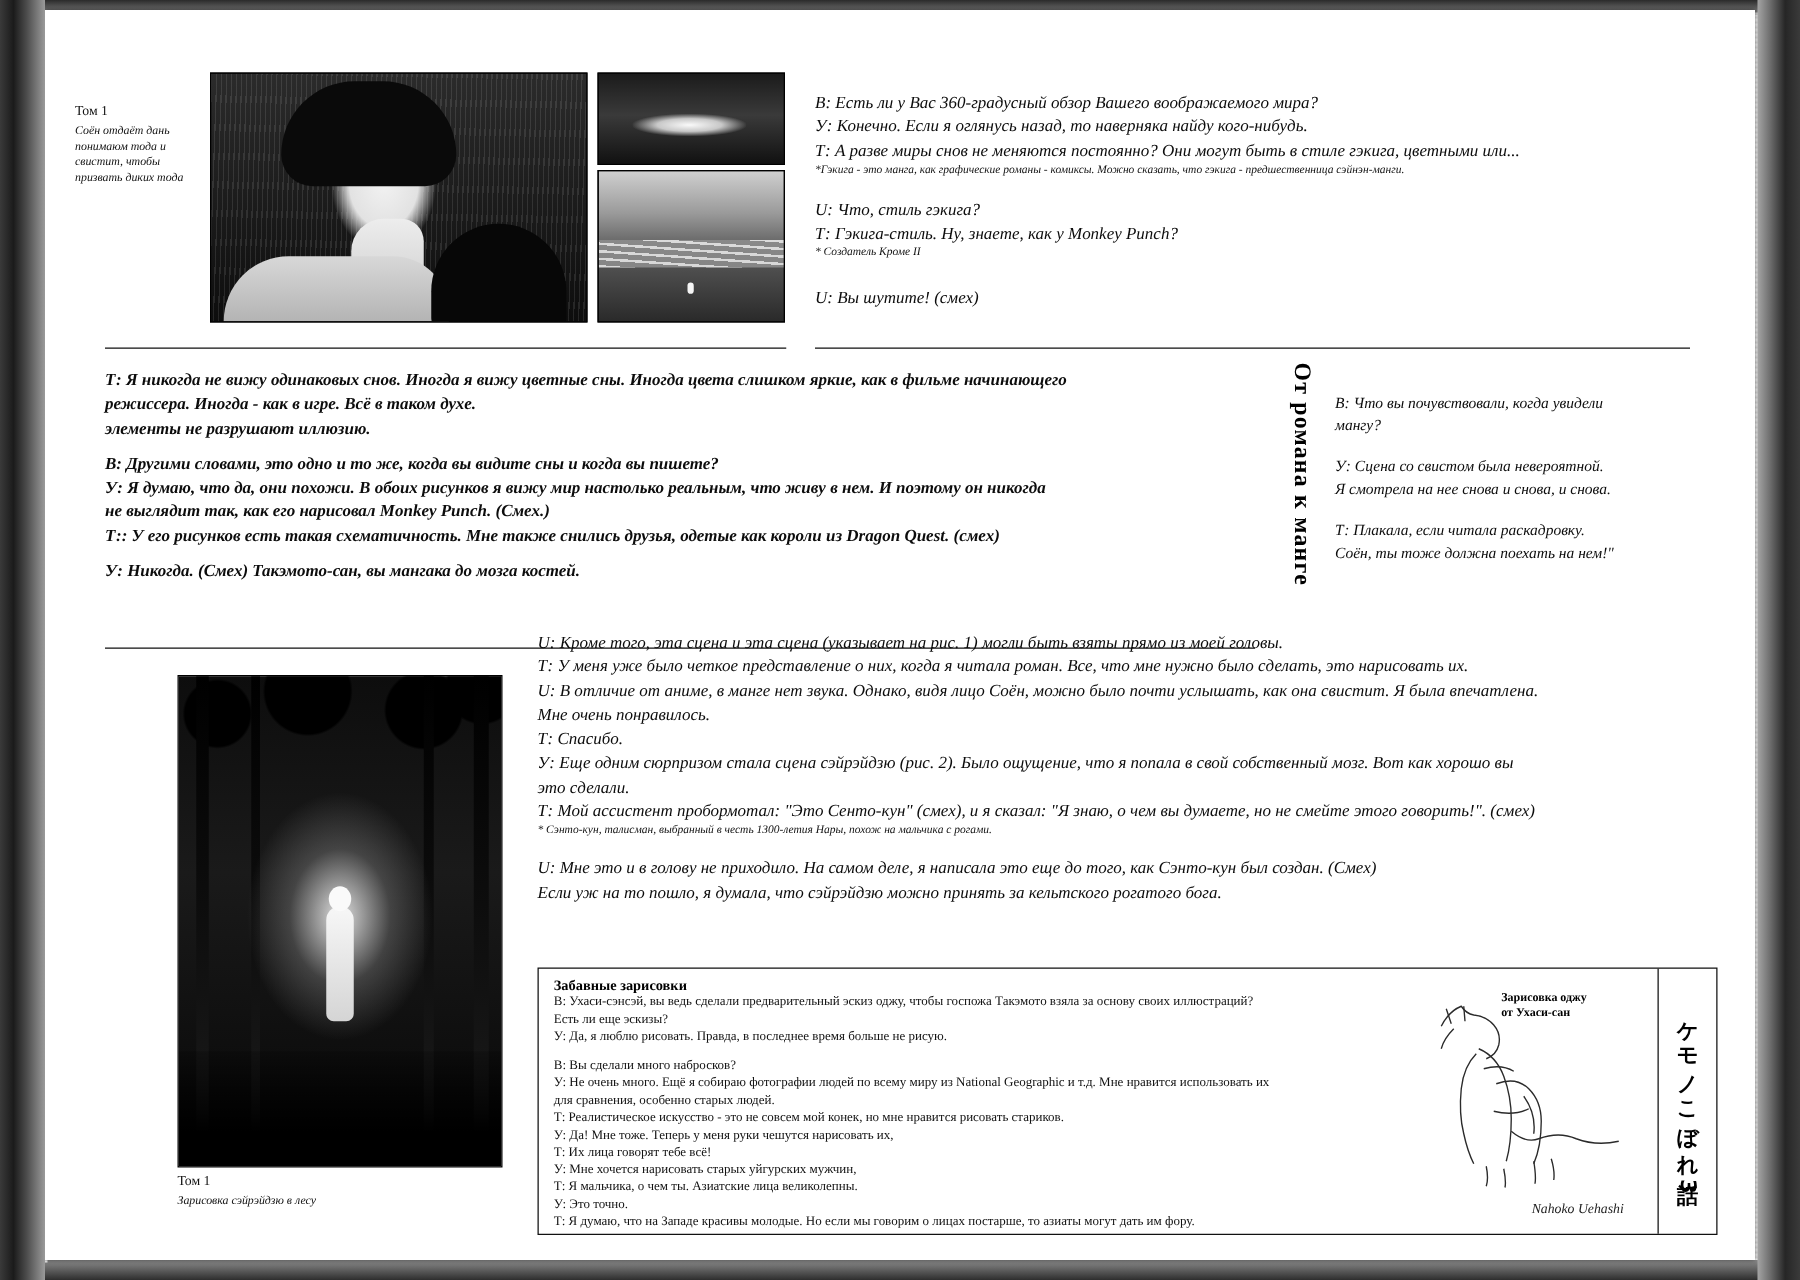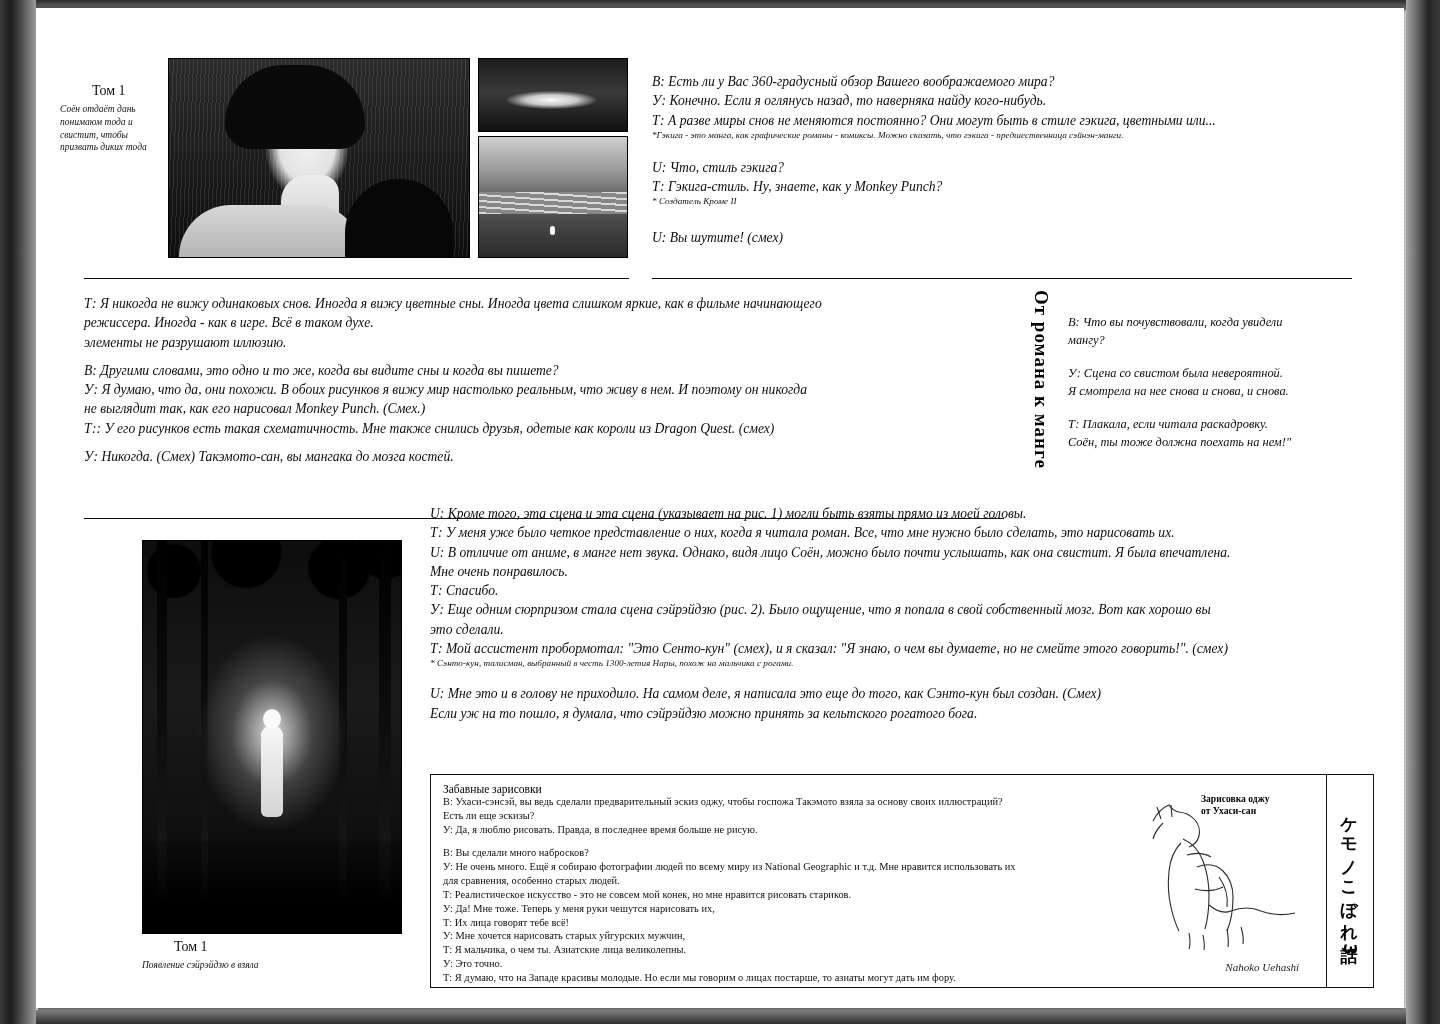--- a/index.html
+++ b/index.html
@@ -51,26 +51,26 @@
   }
 
   
   .row{position:absolute;}
   .hr{border:0;border-top:1px solid #111;height:0;margin:0;}
 
   .cap{
     font-family:"Liberation Serif", serif;
     font-size:9.5px;font-style:italic;line-height:1.35;color:#111;
   }
-  .cap-title{font-style:normal;font-size:14px;margin-bottom:2px;margin-left:32px;}
+  .cap-title{font-style:normal;font-size:11px;margin-bottom:2px;}
 
   .qa{font-size:13.6px;line-height:1.42;color:#0c0c0c;font-style:italic;}
   .qa.small{font-size:12.4px;}
   .note{font-size:9.2px;font-style:italic;color:#111;line-height:1.3;}
-  .blk{margin-bottom:9px;}
+  .blk{margin-bottom:9px;font-weight:bold;}
 
   
   .panel{position:absolute;background:#111;overflow:hidden;border:1px solid #000;}
   .p1{left:108px;top:26px;width:300px;height:198px;}
   .p2{left:418px;top:26px;width:148px;height:72px;}
   .p3{left:418px;top:104px;width:148px;height:120px;}
 
   .face{
     position:absolute;inset:0;
     background:
@@ -157,21 +157,21 @@
     writing-mode:vertical-rl;
     font-weight:bold;
     letter-spacing:1px;
   }
 
   
   .box{
     position:absolute;left:370px;top:742px;width:942px;height:212px;
     border:1.6px solid #111;background:#fff;
   }
-  .box-title{font-size:11.5px;font-weight:normal;font-style:normal;}
+  .box-title{font-size:11.5px;font-weight:bold;font-style:normal;}
   .box-txt{font-size:10.4px;line-height:1.33;color:#111;}
   .tab{
     position:absolute;right:-0px;top:0;width:46px;height:212px;
     border-left:1.6px solid #111;
     display:flex;align-items:center;justify-content:center;
   }
   .tab .jp{
     writing-mode:vertical-rl;font-size:17px;font-weight:bold;letter-spacing:2px;
     font-family:"DejaVu Sans", sans-serif;
   }
@@ -272,21 +272,21 @@
       <div class="trunk" style="left:58px;width:7px;"></div>
       <div class="trunk" style="left:196px;width:8px;"></div>
       <div class="trunk" style="left:236px;width:12px;"></div>
       <div class="glow"></div>
       <div class="figure"></div>
       <div class="ground"></div>
     </div>
 
     <div class="row cap" style="left:82px;top:906px;width:240px;">
       <div class="cap-title">Том 1</div>
-      <div>Появление сэйрэйдзю в взяла</div>
+      <div>Зарисовка сэйрэйдзю в лесу</div>
     </div>
 
     <div class="row" style="left:370px;top:472px;width:945px;">
       <div class="qa">U: Кроме того, эта сцена и эта сцена (указывает на рис. 1) могли быть взяты прямо из моей головы.</div>
       <div class="qa">Т: У меня уже было четкое представление о них, когда я читала роман. Все, что мне нужно было сделать, это нарисовать их.</div>
       <div class="qa">U: В отличие от аниме, в манге нет звука. Однако, видя лицо Соён, можно было почти услышать, как она свистит. Я была впечатлена.</div>
       <div class="qa">Мне очень понравилось.</div>
       <div class="qa">Т: Спасибо.</div>
       <div class="qa">У: Еще одним сюрпризом стала сцена сэйрэйдзю (рис. 2). Было ощущение, что я попала в свой собственный мозг. Вот как хорошо вы</div>
       <div class="qa">это сделали.</div>

